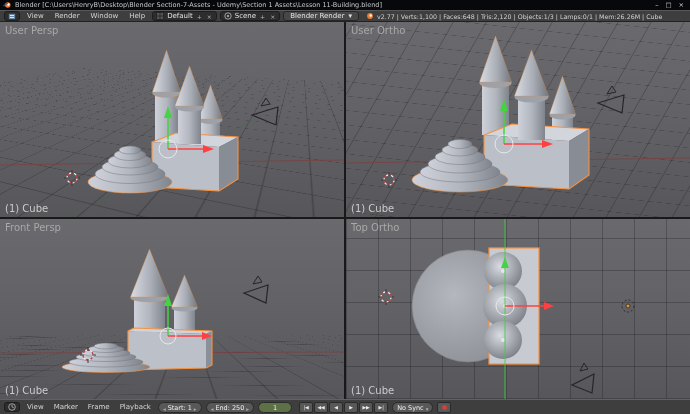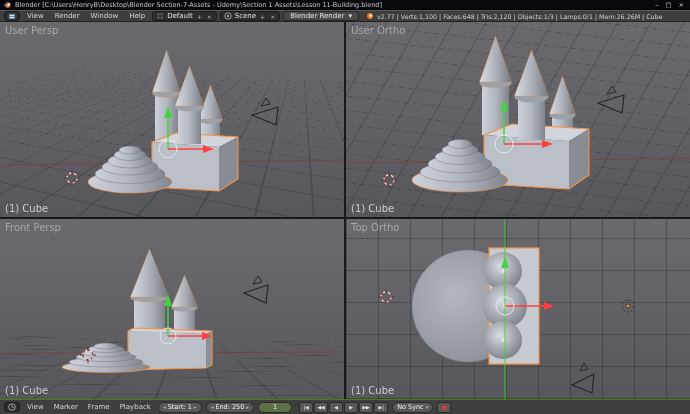--- a/index.html
+++ b/index.html
@@ -42,21 +42,21 @@
   .grid-br{left:0;top:0;width:100%;height:100%;transform:none}
   .vp svg.overlay{position:absolute;left:0;top:0;width:100%;height:100%}
   .view-label{position:absolute;left:5px;top:3px;font-size:10px;color:#a8a8a8}
   .obj-label{position:absolute;left:5px;bottom:3px;font-size:10px;color:#cbcbcb}
 
   
   .timeline{position:absolute;left:0;top:399px;width:690px;height:15px;background:#3e3e3e;
     border-top:1px solid #4d7c0f;display:flex;align-items:center;gap:4px;padding:0 4px;
     font-size:7px;color:#d6d6d6;white-space:nowrap}
   .tl-menu{padding:0 3px}
-  .field{display:flex;align-items:center;background:#585858;border:1px solid #2a2a2a;
+  .field{display:flex;align-items:flex-end;background:#585858;border:1px solid #2a2a2a;
     border-radius:7px;height:11px;padding:0 4px;gap:2px;color:#f0f0f0;font-size:6.5px}
   .field .arr{color:#a8a8a8;font-size:5.5px}
   .frame-field{background:#5d7046;min-width:34px;justify-content:center}
   .transport{display:flex;gap:1px;margin-left:3px}
   .tbtn{background:#585858;border:1px solid #2a2a2a;border-radius:2px;height:11px;min-width:14px;
     display:flex;align-items:center;justify-content:center;font-size:4.8px;color:#ececec;padding:0 1px}
   .rec{width:14px;height:11px;background:#585858;border:1px solid #2a2a2a;border-radius:2px;
     display:flex;align-items:center;justify-content:center}
   .rec .dot{width:5px;height:5px;border-radius:50%;background:#c64540}
   .editor-btn{display:flex;align-items:center;background:#2d2d2d;border:1px solid #1d1d1d;

